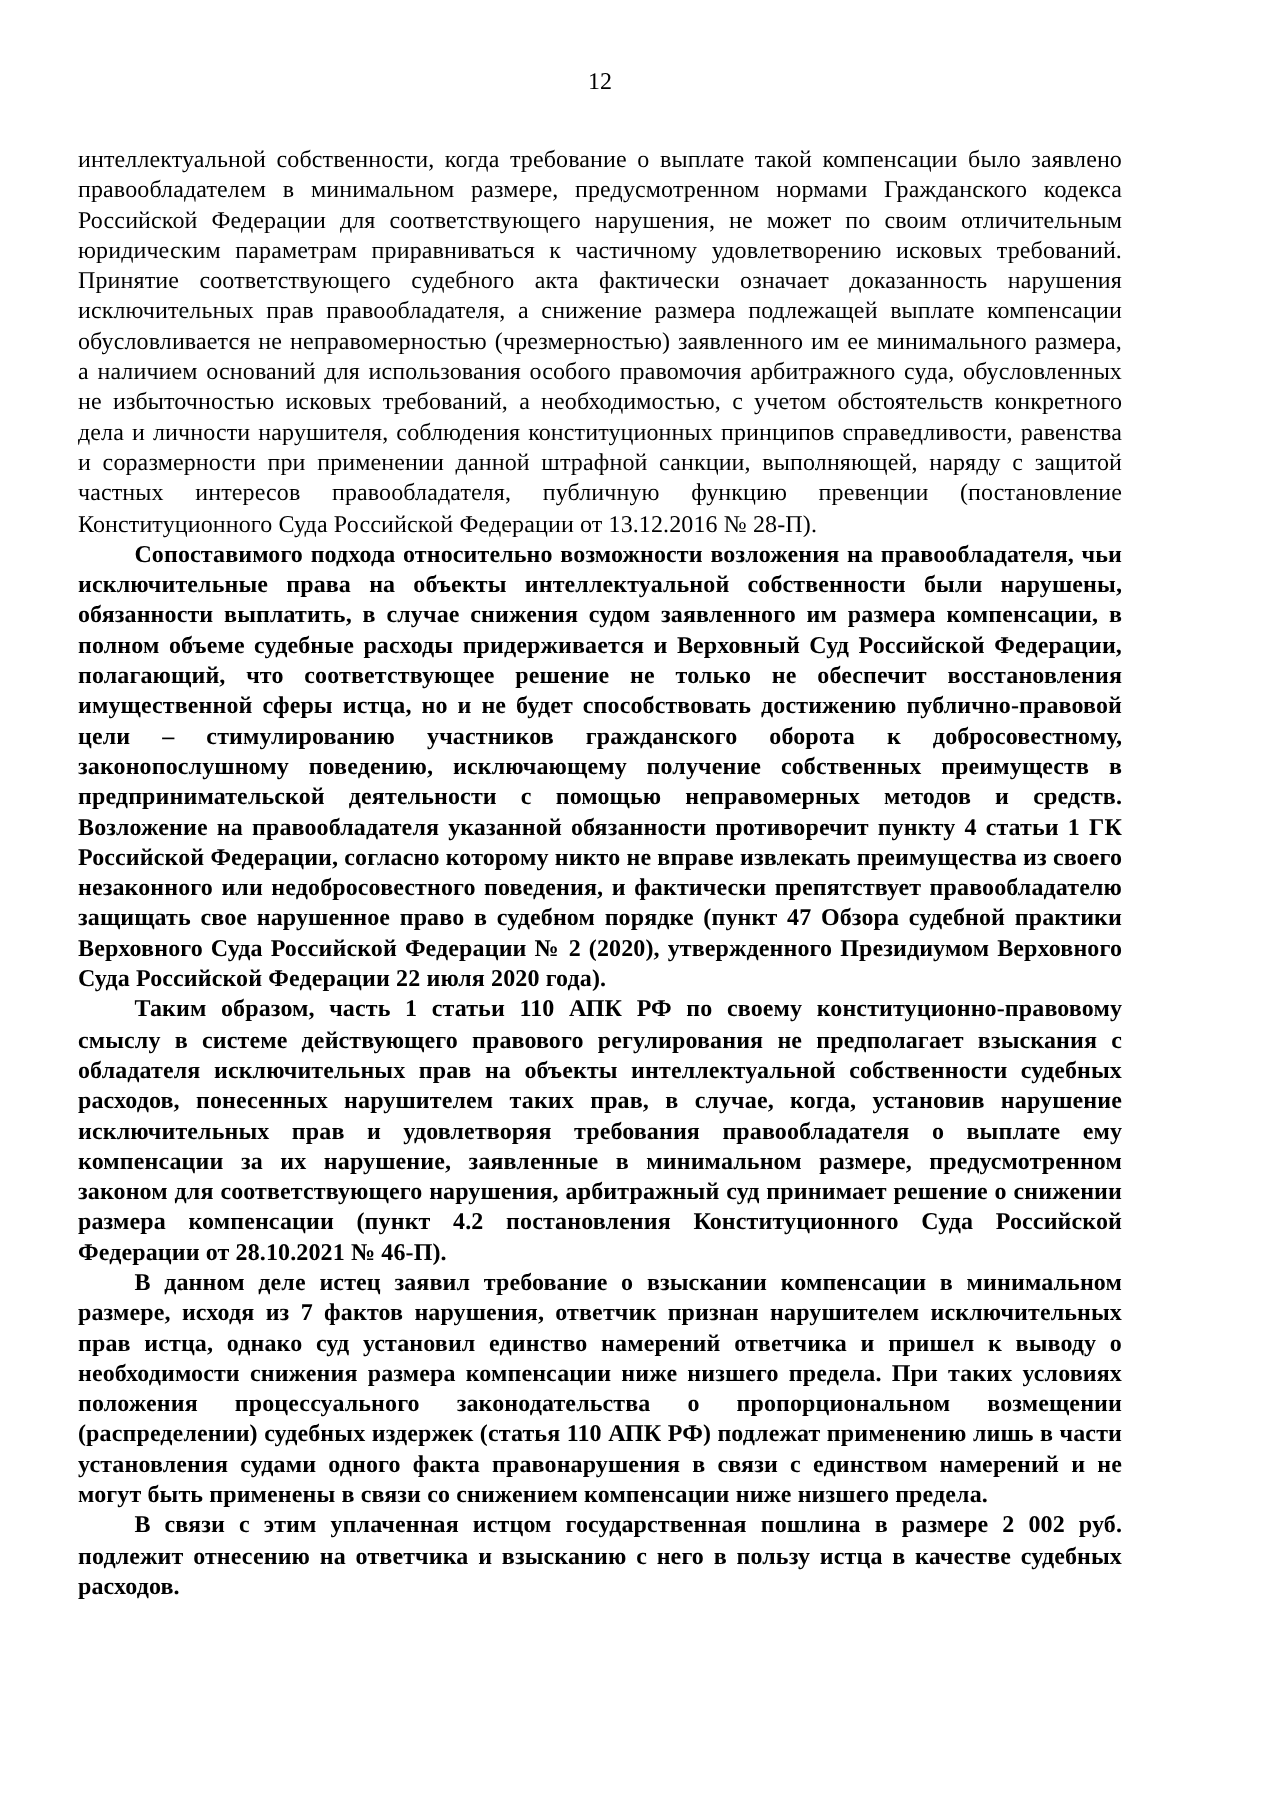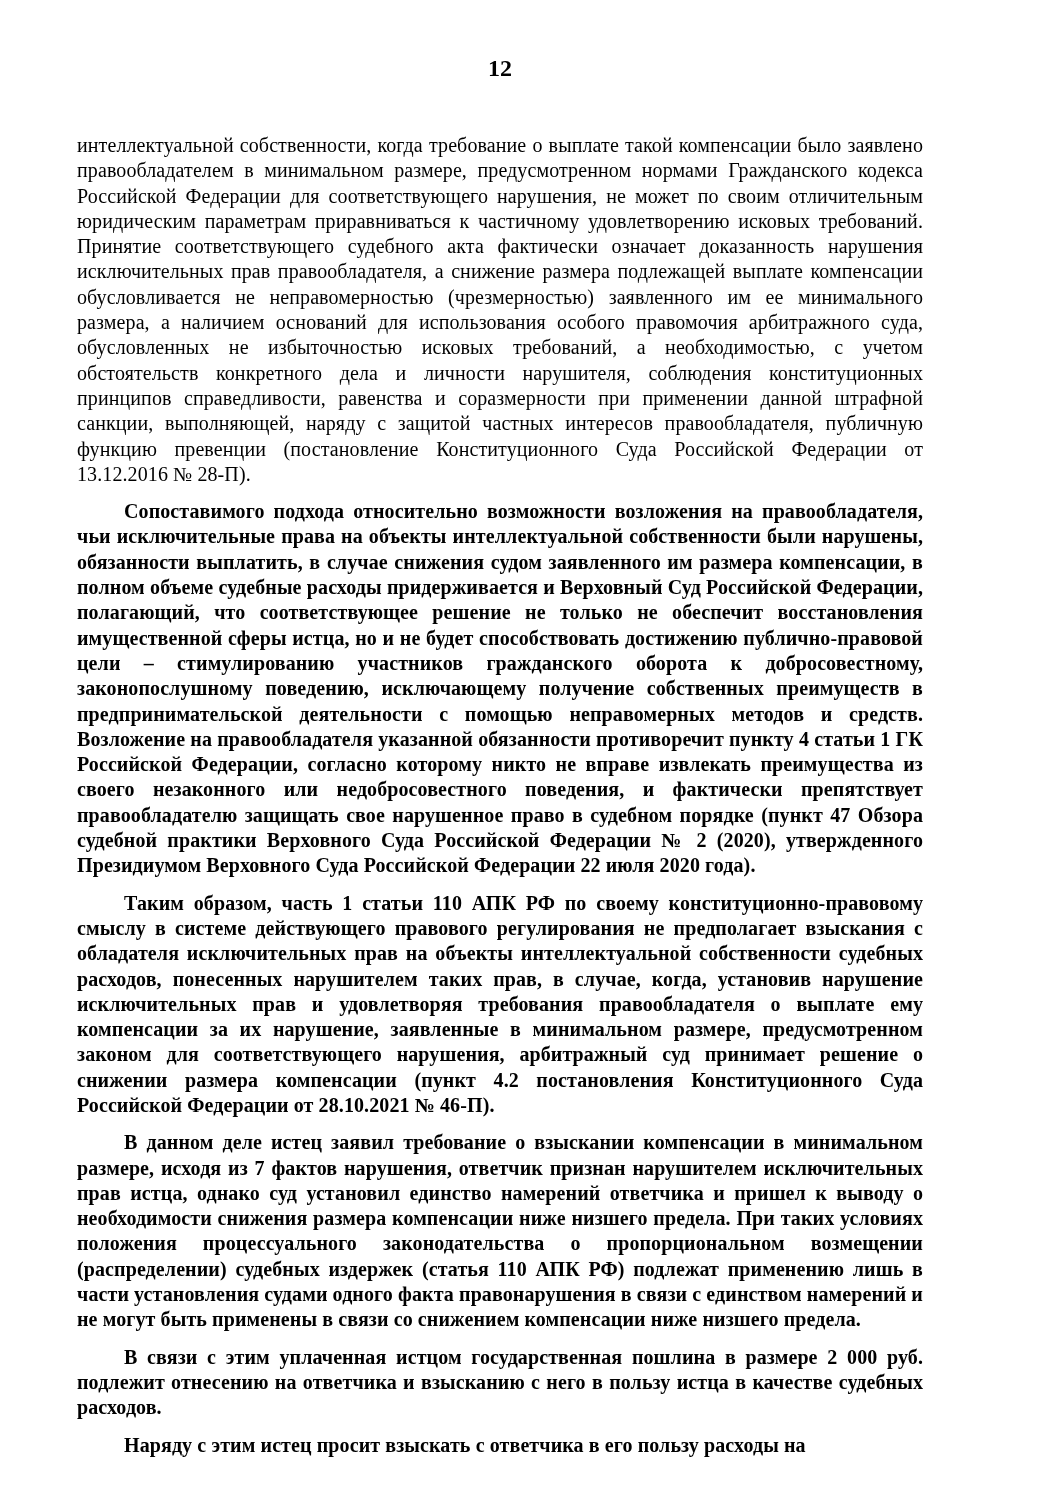--- a/index.html
+++ b/index.html
@@ -15,51 +15,49 @@
     font-family: "Liberation Serif", "DejaVu Serif", serif;
     color: #000000;
     overflow: hidden;
   }
   .page-number {
     position: absolute;
     top: 56px;
     left: 65px;
     width: 870px;
     text-align: center;
-    font-size: 24px;
+    font-size: 20px;
     line-height: 25px;
-    font-weight: bold;
   }
   .content {
     position: absolute;
     top: 121px;
     left: 65px;
     width: 870px;
     font-size: 20px;
     line-height: 25.3px;
     text-align: justify;
     letter-spacing: 0.1px;
   }
   p.para {
-    margin: 12px;
+    margin: 0;
     padding: 0;
   }
   p.para.indented {
     text-indent: 47px;
     font-weight: bold;
   }
 </style>
 </head>
 <body>
 
 <div class="page">
   <div class="page-number">12</div>
 
   <div class="content">
       <p class="para">интеллектуальной собственности, когда требование о выплате такой компенсации было заявлено правообладателем в минимальном размере, предусмотренном нормами Гражданского кодекса Российской Федерации для соответствующего нарушения, не может по своим отличительным юридическим параметрам приравниваться к частичному удовлетворению исковых требований. Принятие соответствующего судебного акта фактически означает доказанность нарушения исключительных прав правообладателя, а снижение размера подлежащей выплате компенсации обусловливается не неправомерностью (чрезмерностью) заявленного им ее минимального размера, а наличием оснований для использования особого правомочия арбитражного суда, обусловленных не избыточностью исковых требований, а необходимостью, с учетом обстоятельств конкретного дела и личности нарушителя, соблюдения конституционных принципов справедливости, равенства и соразмерности при применении данной штрафной санкции, выполняющей, наряду с защитой частных интересов правообладателя, публичную функцию превенции (постановление Конституционного Суда Российской Федерации от 13.12.2016 № 28-П).</p>
       <p class="para indented">Сопоставимого подхода относительно возможности возложения на правообладателя, чьи исключительные права на объекты интеллектуальной собственности были нарушены, обязанности выплатить, в случае снижения судом заявленного им размера компенсации, в полном объеме судебные расходы придерживается и Верховный Суд Российской Федерации, полагающий, что соответствующее решение не только не обеспечит восстановления имущественной сферы истца, но и не будет способствовать достижению публично-правовой цели – стимулированию участников гражданского оборота к добросовестному, законопослушному поведению, исключающему получение собственных преимуществ в предпринимательской деятельности с помощью неправомерных методов и средств. Возложение на правообладателя указанной обязанности противоречит пункту 4 статьи 1 ГК Российской Федерации, согласно которому никто не вправе извлекать преимущества из своего незаконного или недобросовестного поведения, и фактически препятствует правообладателю защищать свое нарушенное право в судебном порядке (пункт 47 Обзора судебной практики Верховного Суда Российской Федерации № 2 (2020), утвержденного Президиумом Верховного Суда Российской Федерации 22 июля 2020 года).</p>
       <p class="para indented">Таким образом, часть 1 статьи 110 АПК РФ по своему конституционно-правовому смыслу в системе действующего правового регулирования не предполагает взыскания с обладателя исключительных прав на объекты интеллектуальной собственности судебных расходов, понесенных нарушителем таких прав, в случае, когда, установив нарушение исключительных прав и удовлетворяя требования правообладателя о выплате ему компенсации за их нарушение, заявленные в минимальном размере, предусмотренном законом для соответствующего нарушения, арбитражный суд принимает решение о снижении размера компенсации (пункт 4.2 постановления Конституционного Суда Российской Федерации от 28.10.2021 № 46-П).</p>
       <p class="para indented">В данном деле истец заявил требование о взыскании компенсации в минимальном размере, исходя из 7 фактов нарушения, ответчик признан нарушителем исключительных прав истца, однако суд установил единство намерений ответчика и пришел к выводу о необходимости снижения размера компенсации ниже низшего предела. При таких условиях положения процессуального законодательства о пропорциональном возмещении (распределении) судебных издержек (статья 110 АПК РФ) подлежат применению лишь в части установления судами одного факта правонарушения в связи с единством намерений и не могут быть применены в связи со снижением компенсации ниже низшего предела.</p>
-      <p class="para indented">В связи с этим уплаченная истцом государственная пошлина в размере 2 000 руб. подлежит отнесению на ответчика и взысканию с него в пользу истца в качестве судебных расходов.</p>
-      <p class="para indented">Наряду с этим истец просит взыскать с ответчика в его пользу расходы на</p>
+      <p class="para indented">В связи с этим уплаченная истцом государственная пошлина в размере 2 002 руб. подлежит отнесению на ответчика и взысканию с него в пользу истца в качестве судебных расходов.</p>
     </div>
 
 </div>
 
 </body></html>

